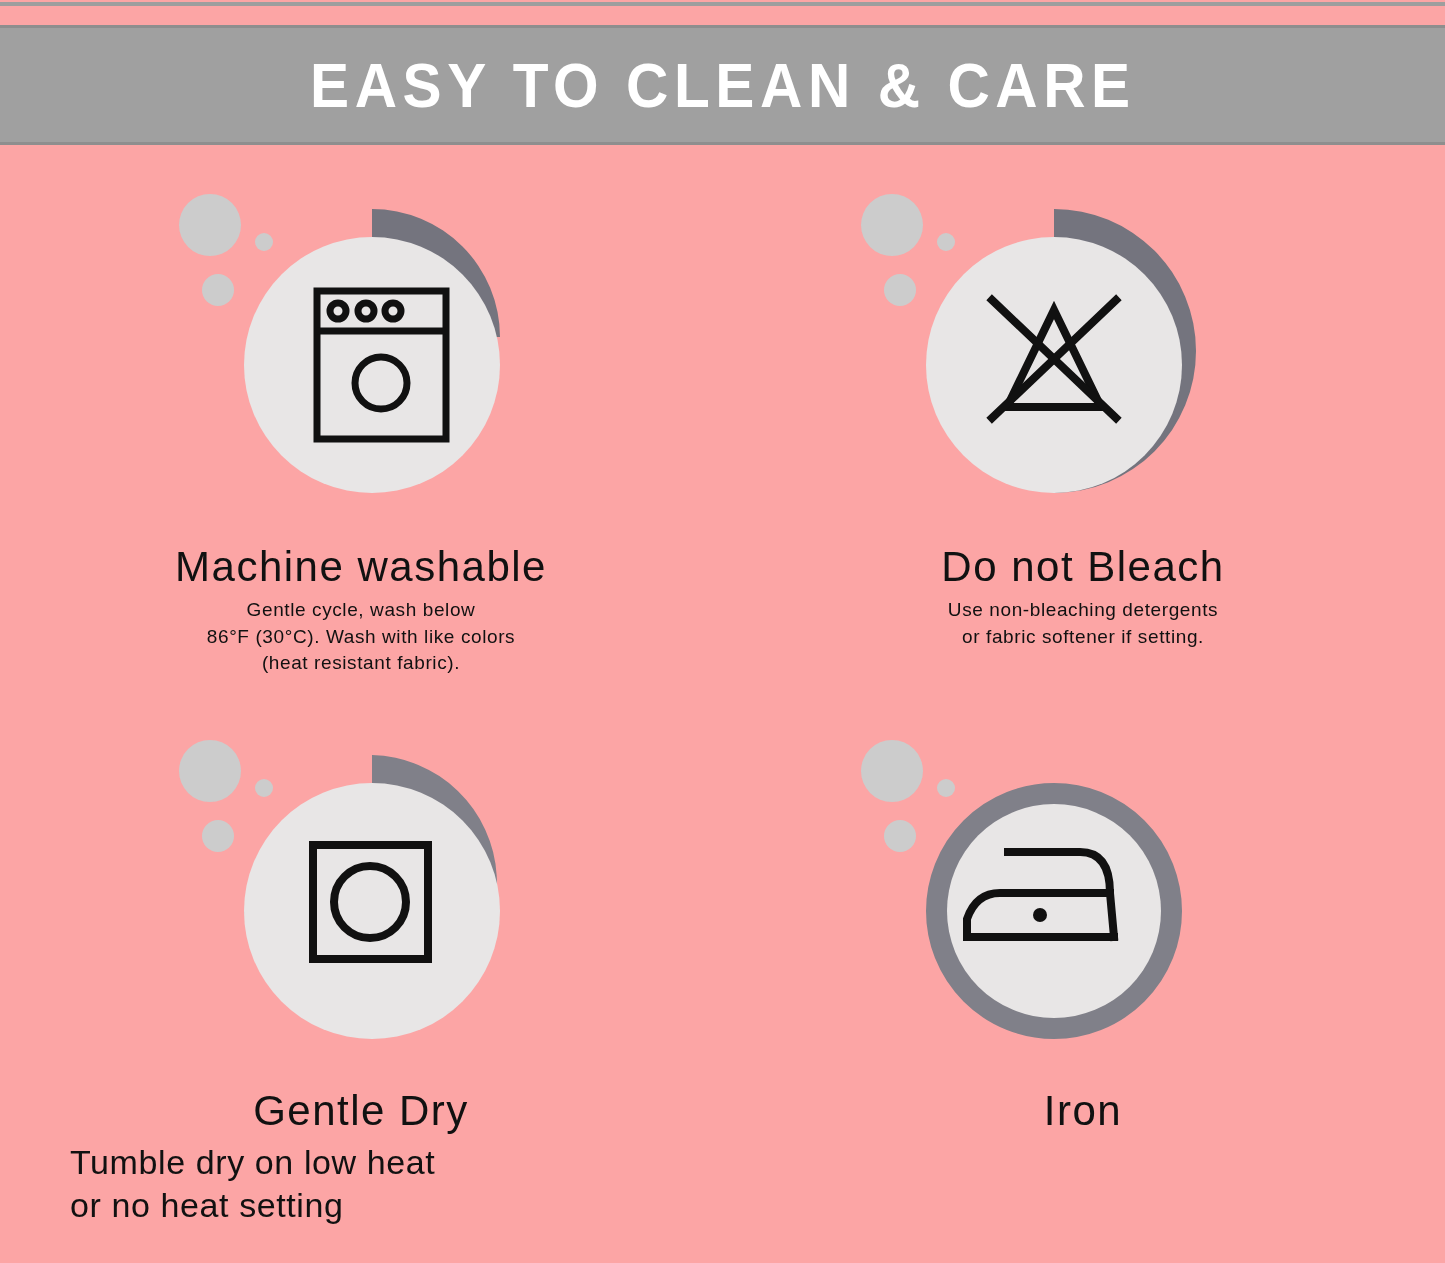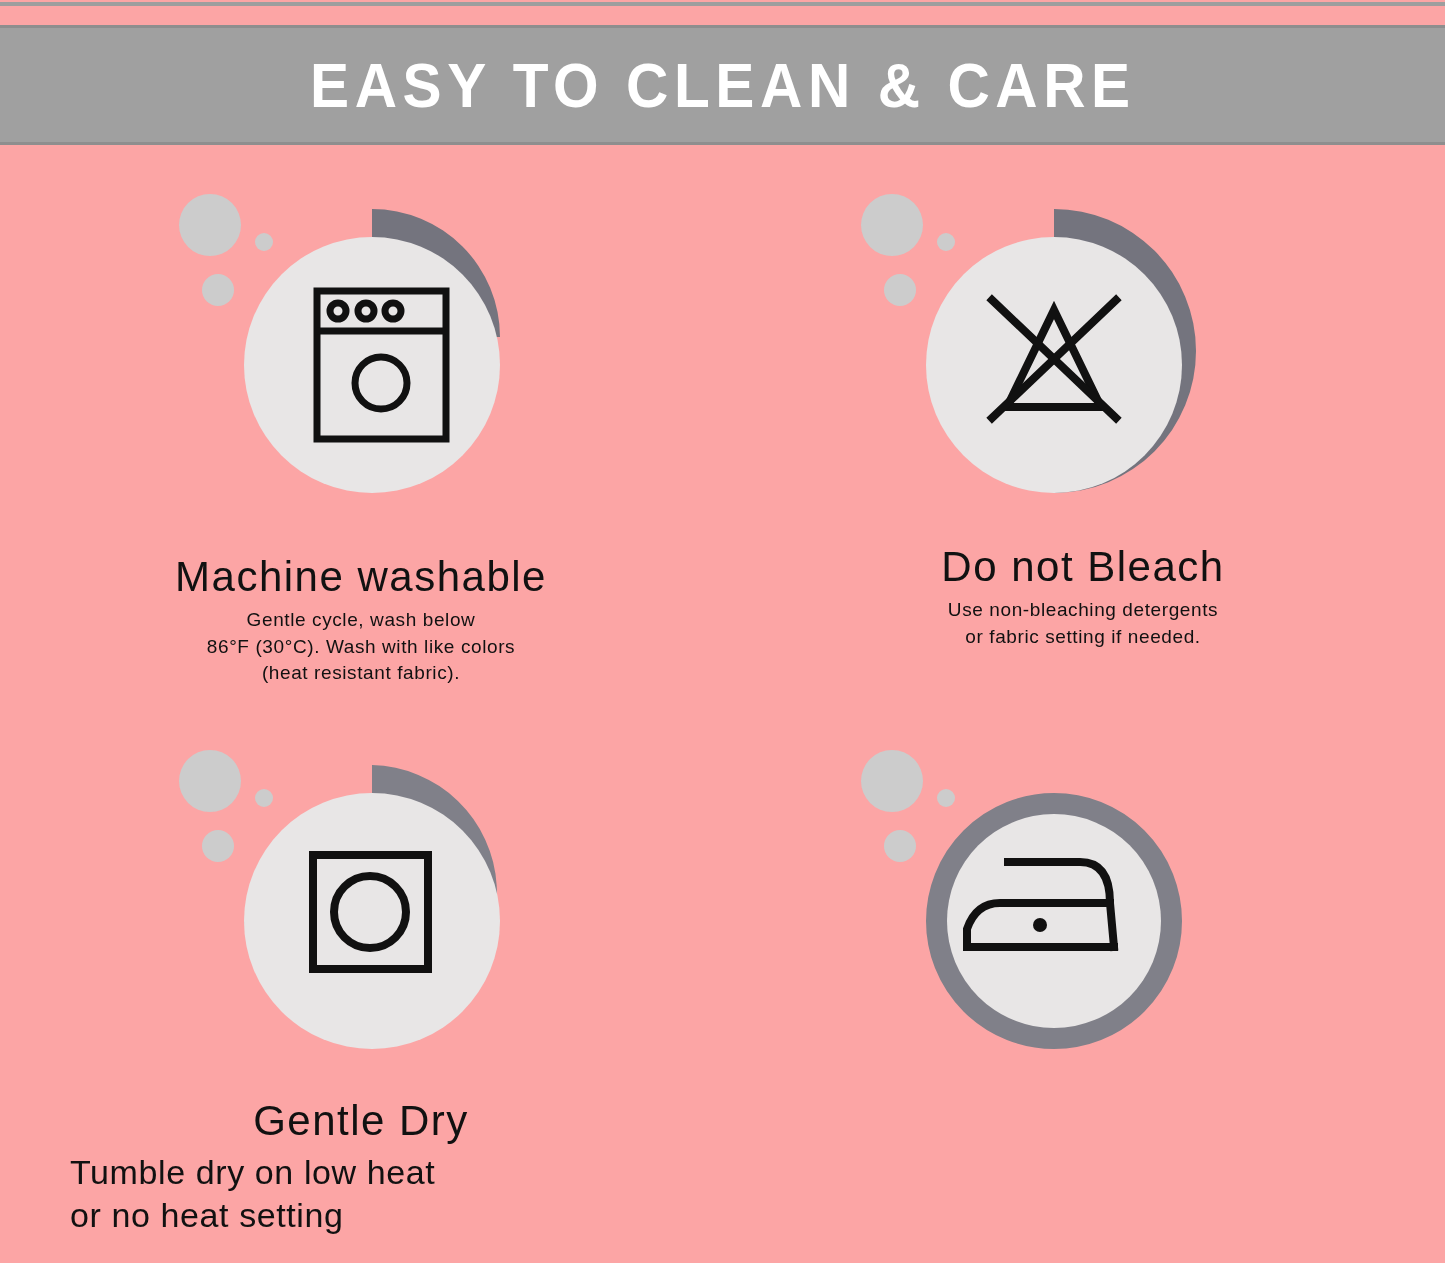--- a/index.html
+++ b/index.html
@@ -94,21 +94,21 @@
   }
   .care-desc.left-align {
     text-align: left;
     font-size: 34px;
     line-height: 1.25;
     width: 420px;
     margin-left: 70px;
   }
 
   
-  .cell-machine .caption { margin-top: 18px; }
+  .cell-machine .caption { margin-top: 8px; }
   .cell-bleach  .caption { margin-top: 8px; }
   .cell-tumble  .caption { margin-top: 6px; }
   .cell-iron    .caption { margin-top: 6px; }
 
   .cell-machine .badge { margin-left: 160px; }
   .cell-tumble  .badge { margin-left: 160px; }
   .cell-bleach  .badge { margin-left: 120px; }
   .cell-iron    .badge { margin-left: 120px; }
 
   .row-2 { margin-top: 45px; }
@@ -173,21 +173,21 @@
               <path d="M 212 135 L 259 232 L 165 232 Z"></path>
               <line x1="150" y1="125" x2="274" y2="243"></line>
               <line x1="274" y1="125" x2="150" y2="243"></line>
             </g>
           </svg>
         </div>
         <div class="caption">
           <div class="care-title">Do not Bleach</div>
           <div class="care-desc">
             <div>Use non-bleaching detergents</div>
-            <div>or fabric setting if needed.</div>
+            <div>or fabric softener if setting.</div>
           </div>
         </div>
       </div>
 
     </div>
 
     <div class="row row-2">
 
       <div class="cell cell-tumble">
         <div class="badge">
@@ -223,18 +223,22 @@
             <circle cx="212" cy="190" r="107" fill="none" stroke="#808089" stroke-width="42"></circle>
             <circle cx="212" cy="190" r="107" fill="#e8e6e6"></circle>
             <g fill="none" stroke="#111111" stroke-width="8" stroke-linecap="square">
               <path d="M 166 131 L 238 131 Q 268 131 268 172 L 272 216"></path>
               <path d="M 125 216 L 272 216"></path>
               <path d="M 125 216 L 125 198 Q 134 172 158 172 L 268 172"></path>
             </g>
             <circle cx="198" cy="194" r="7" fill="#111111"></circle>
           </svg>
         </div>
+        <div class="caption">
+          <div class="care-title">Iron</div>
+          <div class="care-desc"></div>
+        </div>
       </div>
 
     </div>
 
   </div>
 </div>
 
 </body></html>

